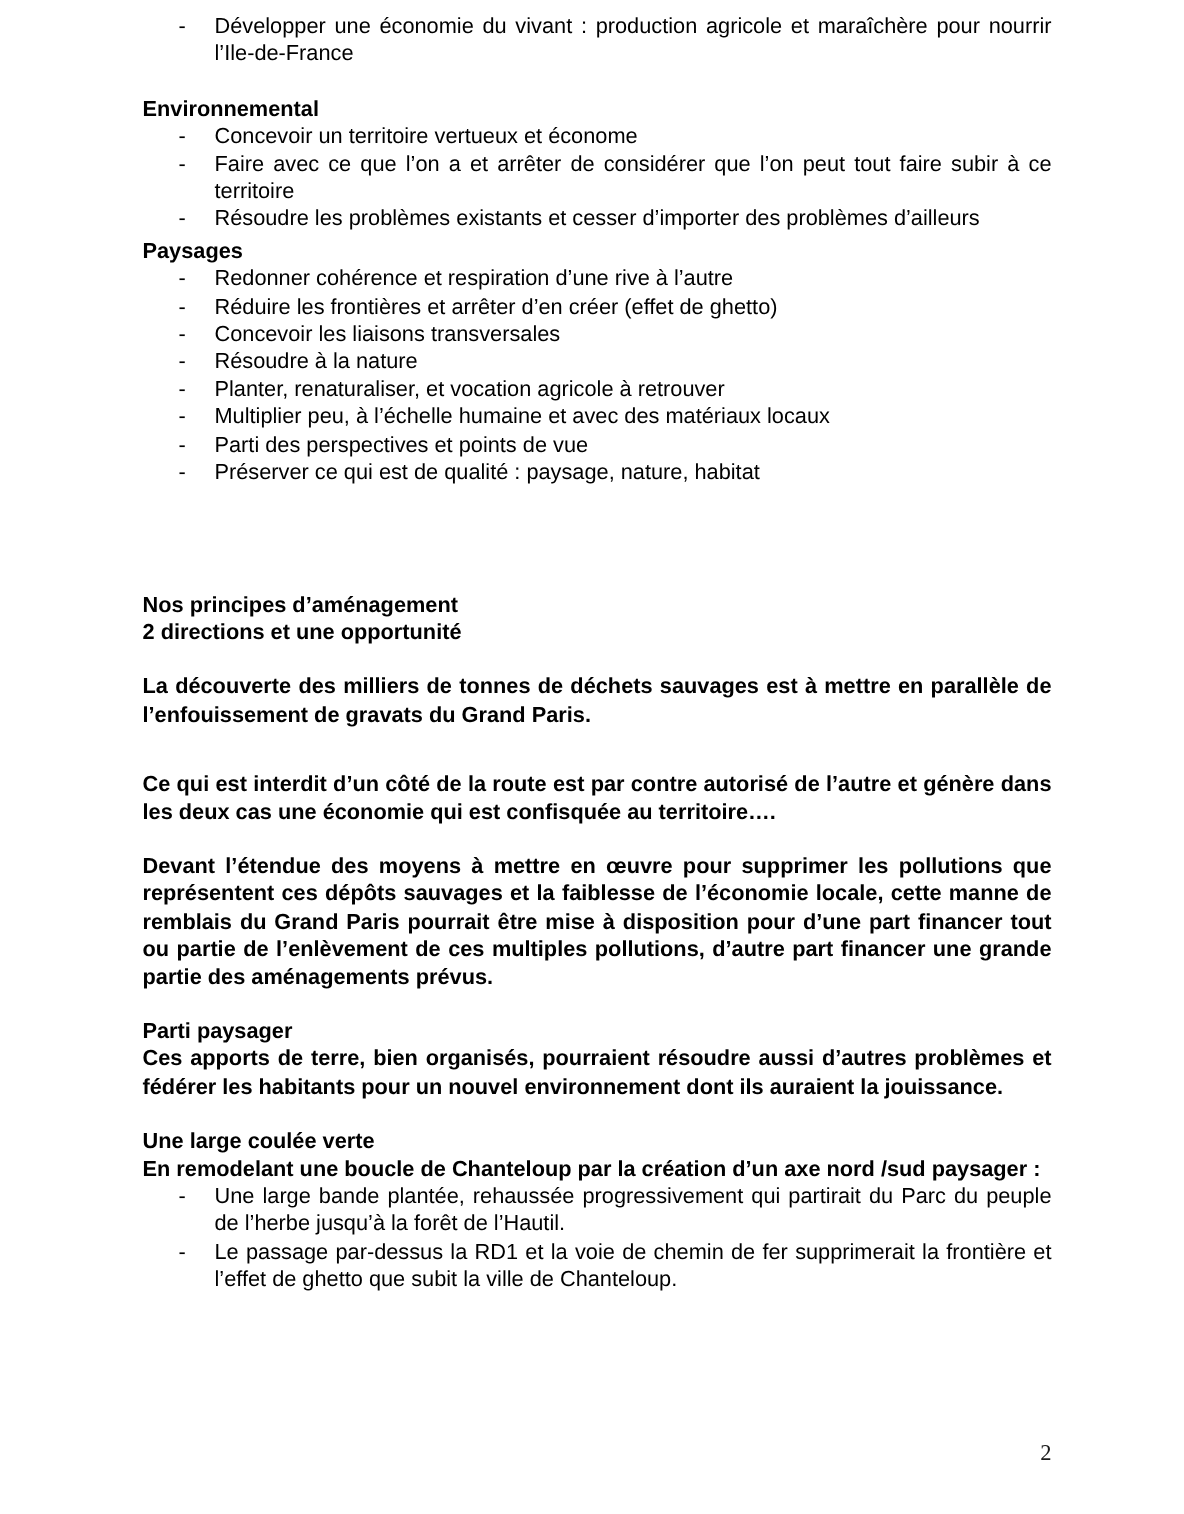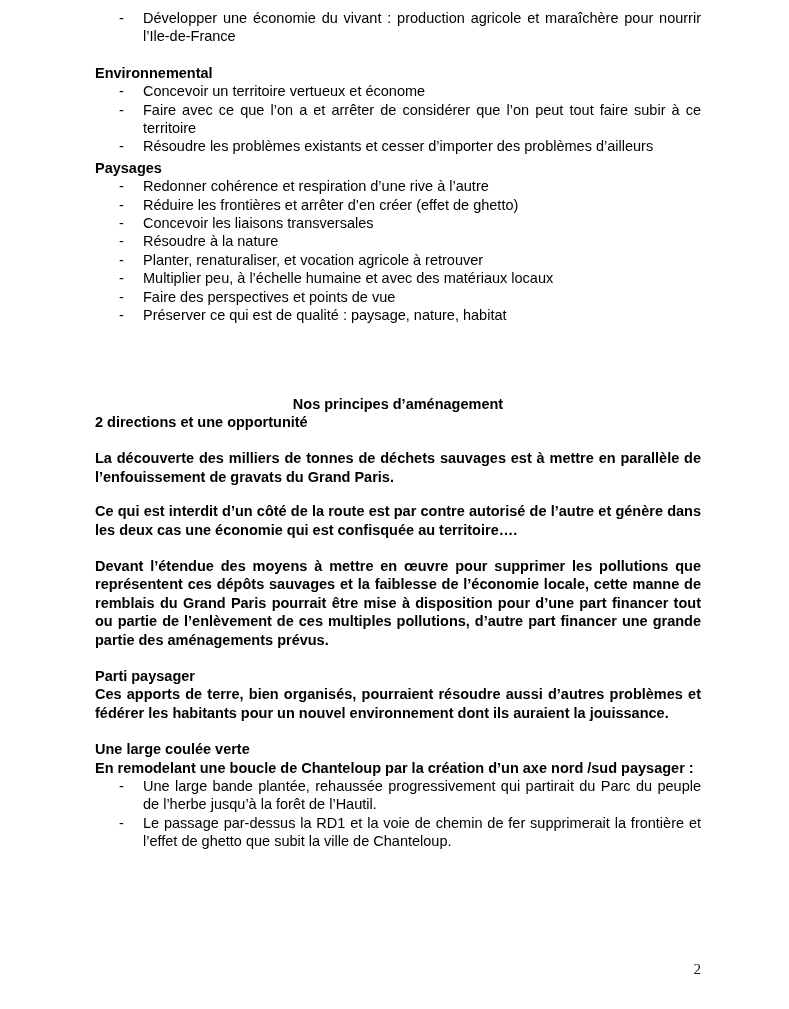--- a/index.html
+++ b/index.html
@@ -111,31 +111,31 @@
         <div class="li">
           <span class="dash">-</span>
           <div class="li-text">Planter, renaturaliser, et vocation agricole à retrouver</div>
         </div>
         <div class="li">
           <span class="dash">-</span>
           <div class="li-text">Multiplier peu, à l’échelle humaine et avec des matériaux locaux</div>
         </div>
         <div class="li">
           <span class="dash">-</span>
-          <div class="li-text">Faire des perspectives et points de vue</div>
+          <div class="li-text">Parti des perspectives et points de vue</div>
         </div>
         <div class="li">
           <span class="dash">-</span>
           <div class="li-text">Préserver ce qui est de qualité : paysage, nature, habitat</div>
         </div>
       </div>
-      <div class="heading" style="margin-top: 70px; text-align: center;">Nos principes d’aménagement</div>
+      <div class="heading" style="margin-top: 70px;">Nos principes d’aménagement</div>
       <div class="para">2 directions et une opportunité</div>
       <div class="para" style="margin-top: 18px;">La découverte des milliers de tonnes de déchets sauvages est à mettre en parallèle de l’enfouissement de gravats du Grand Paris.</div>
-      <div class="para" style="margin-top: 16px;">Ce qui est interdit d’un côté de la route est par contre autorisé de l’autre et génère dans les deux cas une économie qui est confisquée au territoire….</div>
+      <div class="para" style="margin-top: 28px;">Ce qui est interdit d’un côté de la route est par contre autorisé de l’autre et génère dans les deux cas une économie qui est confisquée au territoire….</div>
       <div class="para" style="margin-top: 18px;">Devant l’étendue des moyens à mettre en œuvre pour supprimer les pollutions que représentent ces dépôts sauvages et la faiblesse de l’économie locale, cette manne de remblais du Grand Paris pourrait être mise à disposition pour d’une part financer tout ou partie de l’enlèvement de ces multiples pollutions, d’autre part financer une grande partie des aménagements prévus.</div>
       <div class="heading" style="margin-top: 18px;">Parti paysager</div>
       <div class="para">Ces apports de terre, bien organisés, pourraient résoudre aussi d’autres problèmes et fédérer les habitants pour un nouvel environnement dont ils auraient la jouissance.</div>
       <div class="heading" style="margin-top: 18px;">Une large coulée verte</div>
       <div class="para">En remodelant une boucle de Chanteloup par la création d’un axe nord /sud paysager :</div>
       <div class="doc-list">
         <div class="li">
           <span class="dash">-</span>
           <div class="li-text">Une large bande plantée, rehaussée progressivement qui partirait du Parc du peuple de l’herbe jusqu’à la forêt de l’Hautil.</div>
         </div>

